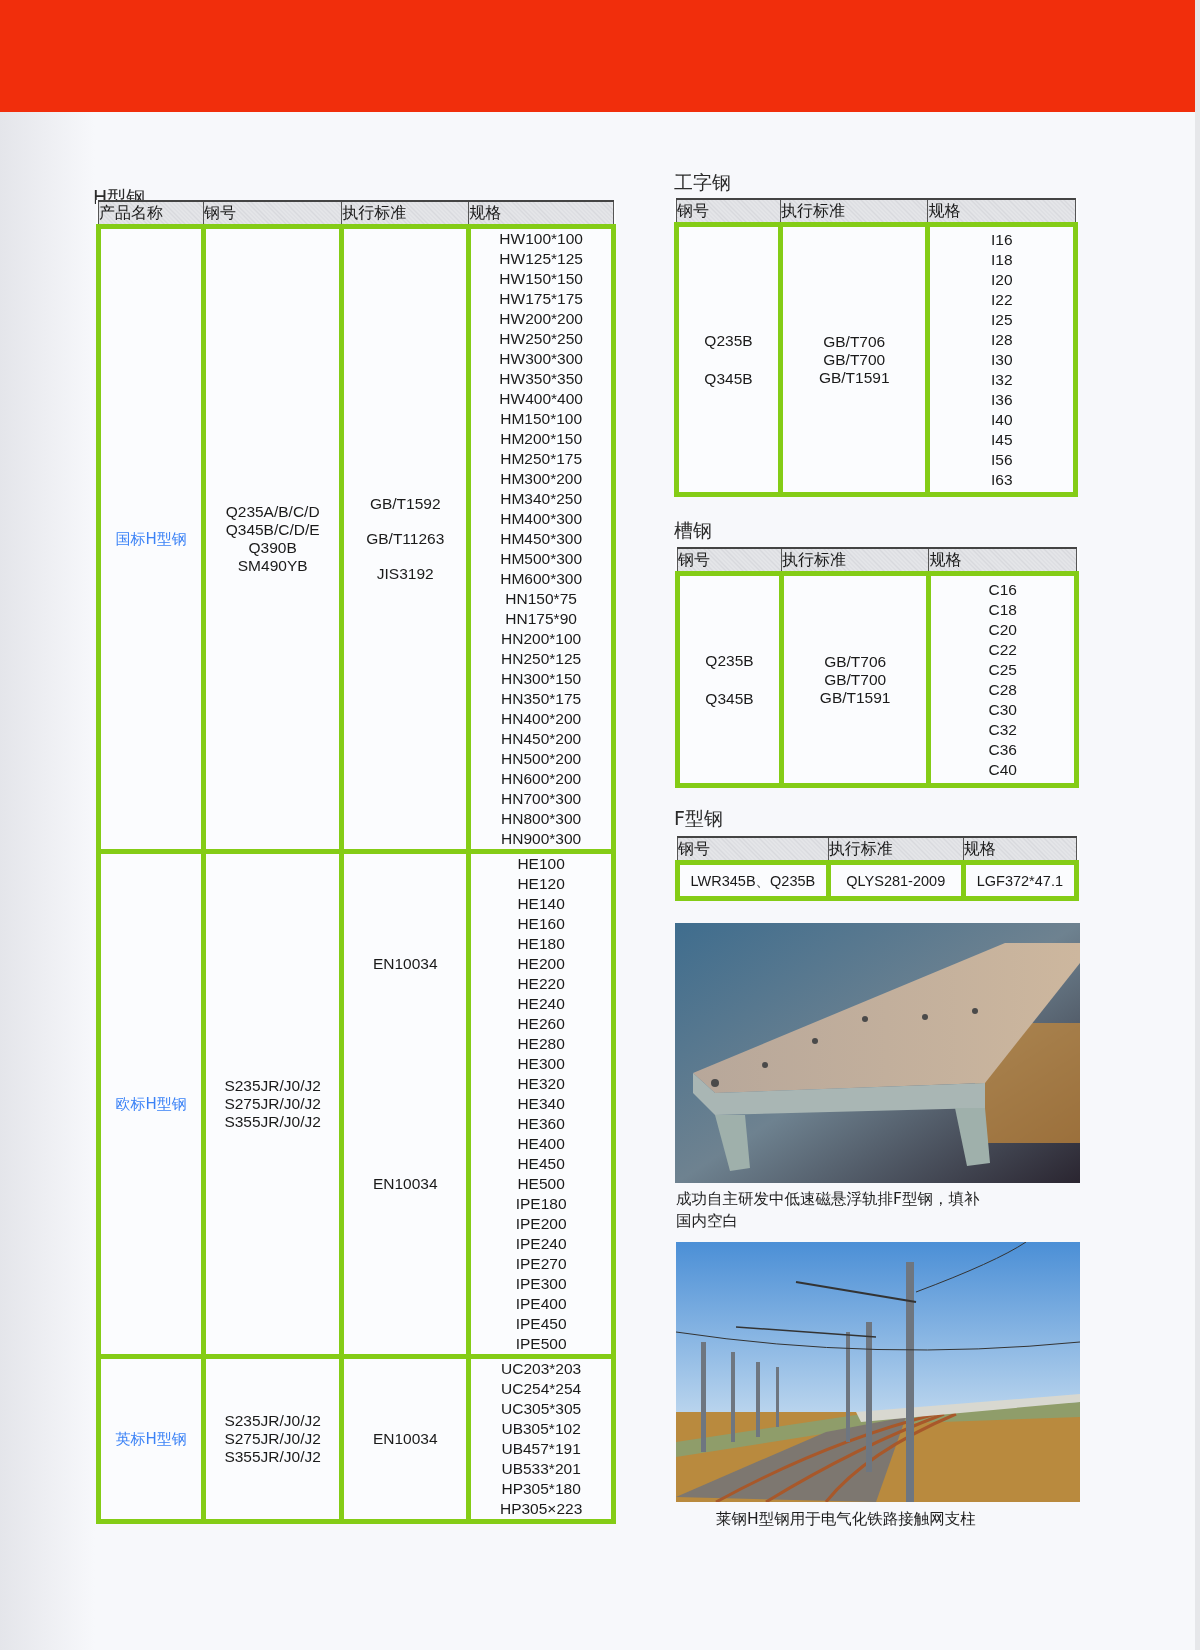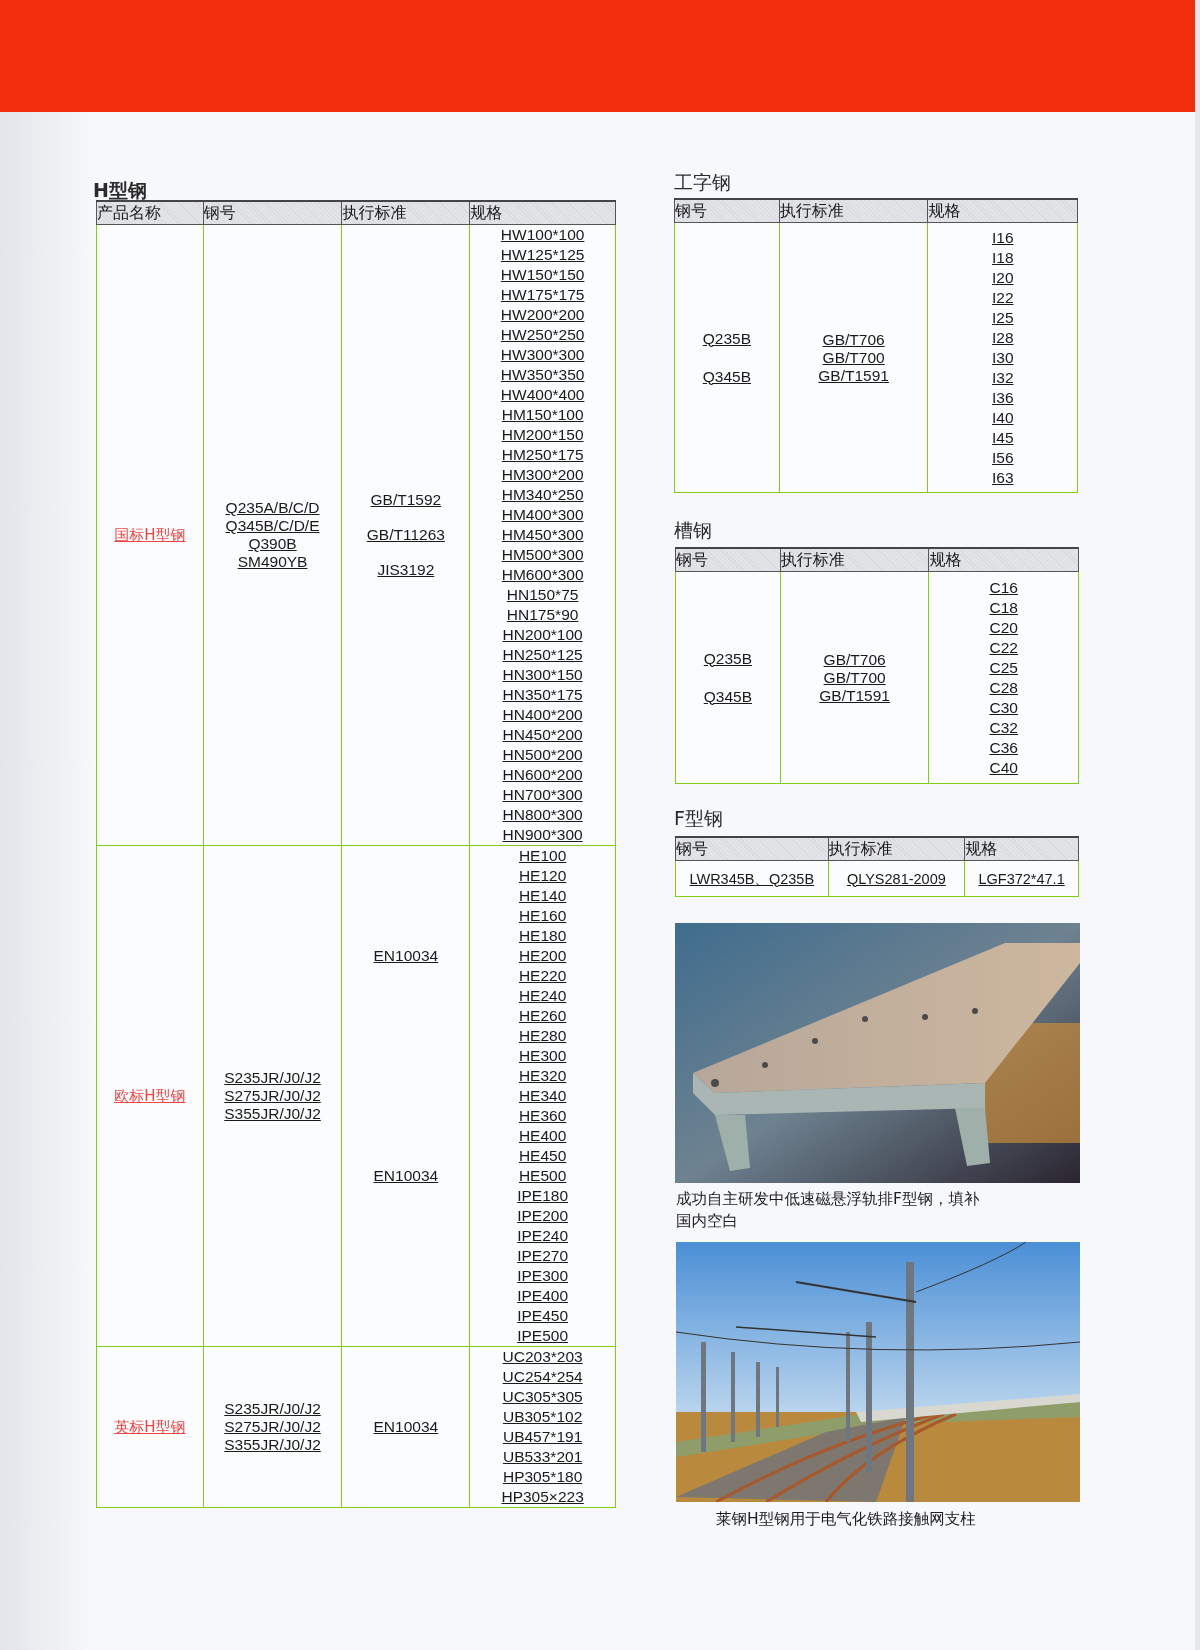--- a/index.html
+++ b/index.html
@@ -8,35 +8,35 @@
   .topband{position:absolute;left:0;top:0;width:1195px;height:112px;background:#f12e0c;}
   .rightedge{position:absolute;right:0;top:0;width:5px;height:1650px;background:#e6e7ea;}
   .leftshade{position:absolute;left:0;top:112px;width:95px;height:1538px;
              background:linear-gradient(90deg,#e4e5ea,#f7f8fb);}
   .sec-title{position:absolute;font-size:19px;color:#2b2b2b;font-family:"DejaVu Sans",sans-serif;}
   table.spec{position:absolute;border-collapse:collapse;background:#fbfcfe;
              font-size:15.5px;line-height:20px;color:#1a1a1a;}
   table.spec th{background:repeating-linear-gradient(45deg,#d8d9dd 0,#d8d9dd 1px,#e4e5e8 1px,#e4e5e8 3px);
        font-weight:normal;font-family:"DejaVu Sans",sans-serif;font-size:16px;height:22px;padding:0;
        border:1px solid #555;border-top:2px solid #444;text-align:left;}
-  table.spec td{border:1px solid #84cc16;text-align:center;vertical-align:middle;padding:0;text-decoration:underline;}
-  .col-name{color:#ef4444;font-family:"DejaVu Sans",sans-serif;font-size:15px;}
+  table.spec td{border:5px solid #84cc16;text-align:center;vertical-align:middle;padding:0;}
+  .col-name{color:#3b82f6;font-family:"DejaVu Sans",sans-serif;font-size:15px;}
   .lines div{white-space:nowrap;}
   .spec-list div{height:20px;}
   .photo{position:absolute;overflow:hidden;}
   .caption{position:absolute;font-family:"DejaVu Sans",sans-serif;font-size:15.5px;line-height:22px;color:#1e1e1e;}
 </style>
 </head>
 <body>
 
 <div class="topband"></div>
 <div class="rightedge"></div>
 <div class="leftshade"></div>
 
-<div class="sec-title" style="left:93px;top:178px;font-weight:bold;">H型钢</div>
+<div class="sec-title" style="left:93px;top:185px;">H型钢</div>
 <table class="spec" id="hTable" style="left:96px;top:200px;width:520px;">
   <colgroup>
       <col style="width:107px">
       <col style="width:139px">
       <col style="width:128px">
       <col style="width:146px">
     </colgroup>
   <thead>
       <tr>
     <th>产品名称</th>

